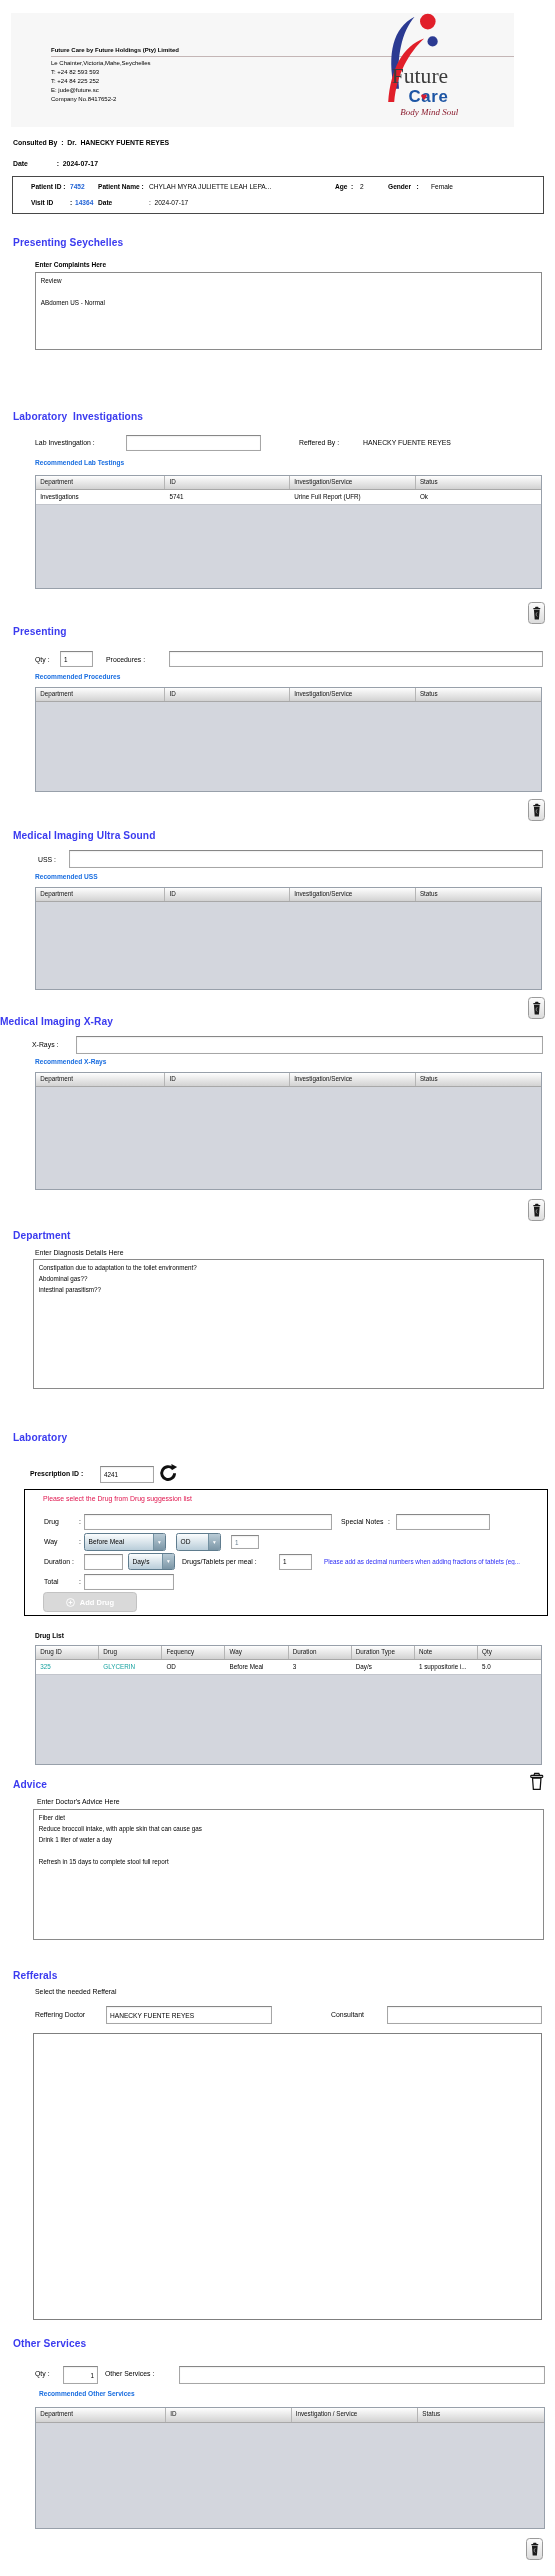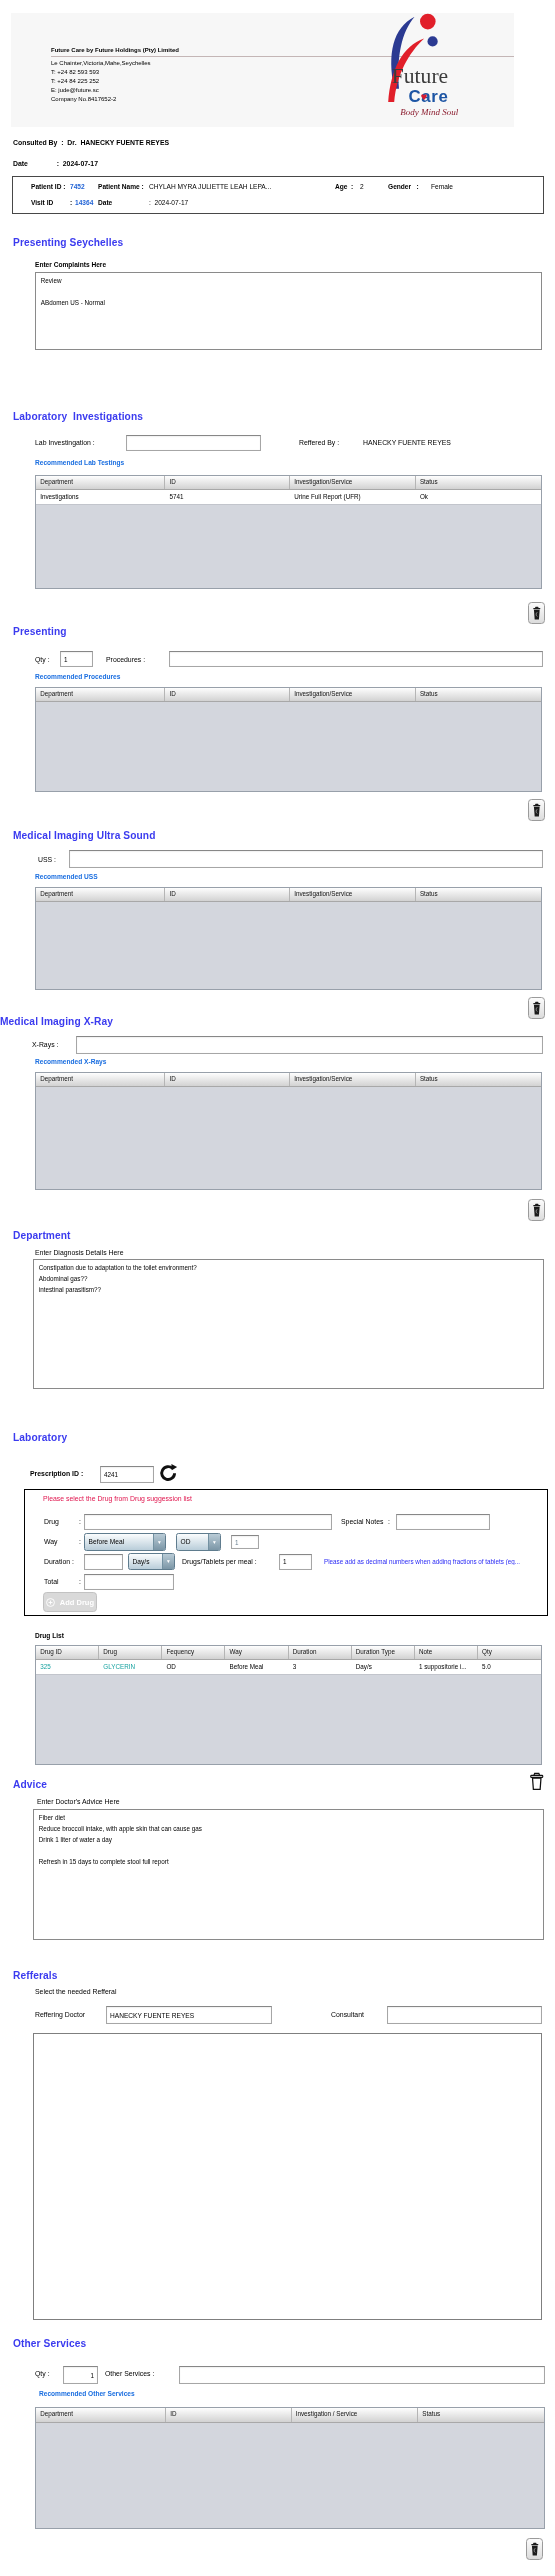--- a/index.html
+++ b/index.html
@@ -36,21 +36,21 @@
     cursor:pointer;box-sizing:border-box;}
   .trash-plain{position:absolute;width:20.3px;height:24px;display:flex;align-items:center;justify-content:center;cursor:pointer;}
   .combo{position:absolute;display:flex;border:0.6px solid #5f7c8e;border-radius:2.4px;
     background:linear-gradient(#fbfdfe,#b9cdd9);box-sizing:border-box;overflow:hidden;cursor:pointer;}
   .combo .cv{flex:1;font-size:6.6px;padding:4.2px 3.6px 0;white-space:nowrap;overflow:hidden;}
   .combo .ca{width:11.4px;border-left:0.6px solid #7391a1;background:linear-gradient(#b9cbd6,#7b96a6);
     color:#fff;display:flex;align-items:center;justify-content:center;font-size:4.8px;}
   .dis{background:#dbe5ec;color:#6c8293;border:0.6px solid #a9bcc8;box-shadow:none;}
   .addbtn{position:absolute;display:flex;align-items:center;gap:4.8px;background:#d9d9d9;
     border:0.6px solid #c2c2c2;border-radius:3.6px;color:#fff;font-weight:bold;font-size:7.5px;
-    padding:0 2px;height:20.3px;box-sizing:border-box;cursor:pointer;}
+    padding:0 22px;height:20.3px;box-sizing:border-box;cursor:pointer;}
   .red{color:#e0134c;font-size:6.9px;}
   .bluenote{color:#2a2af5;font-size:6.3px;white-space:nowrap;overflow:hidden;text-overflow:ellipsis;}
   .hline{position:absolute;height:0.6px;background:#c4b6b6;}
   .headpanel{position:absolute;left:10.8px;top:13px;width:503px;height:114px;background:#f7f7f7;}
   .bigbox{position:absolute;border:0.6px solid #7f7f7f;background:#fff;box-sizing:border-box;}
   .pbox{position:absolute;left:12px;top:176px;width:532px;height:38px;border:1.2px solid #474747;
     background:#fff;box-sizing:border-box;}
   .pbox span{position:absolute;font-size:6.6px;}
 </style>
 </head>

